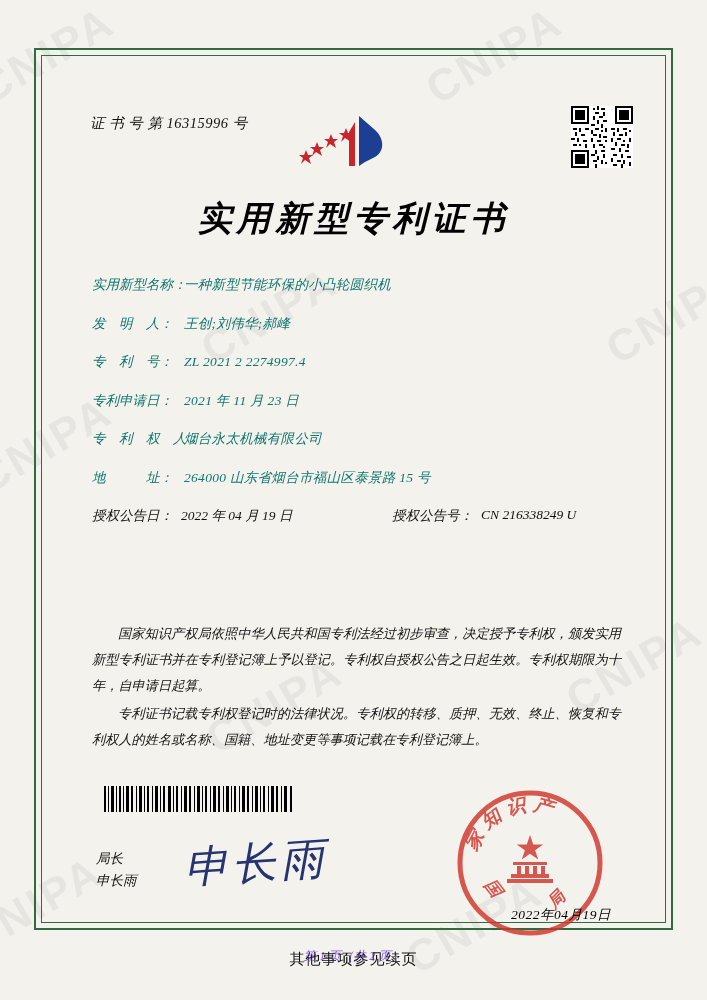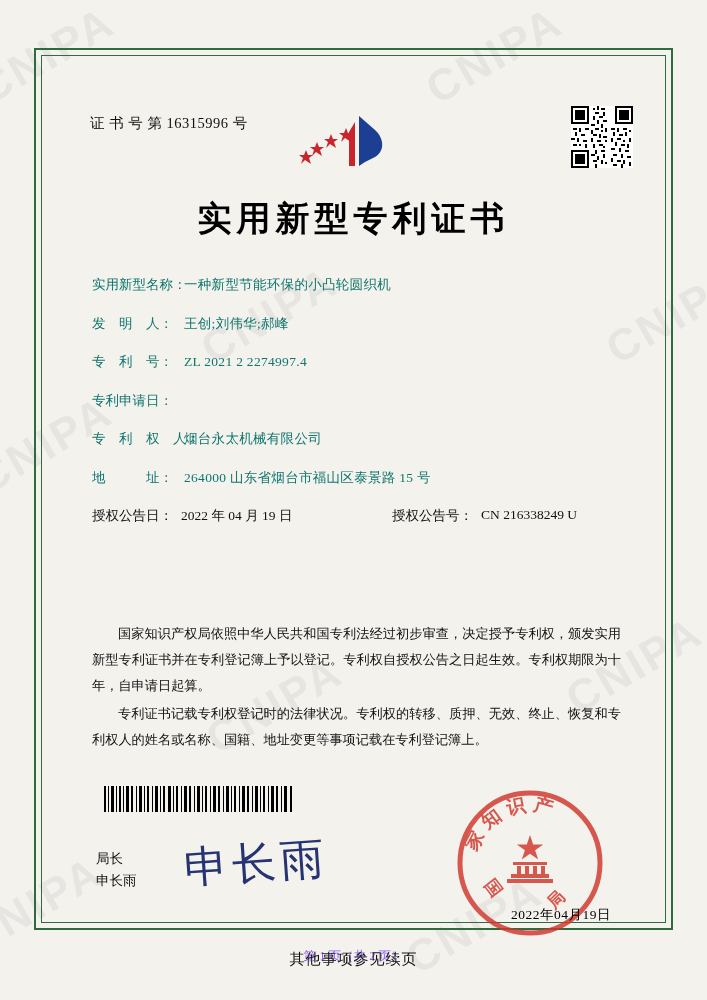--- a/index.html
+++ b/index.html
@@ -59,20 +59,21 @@
     bottom: 5px;
     border: 1px solid #2f6b3f;
   }
 
   .content {
     position: absolute;
     left: 34px;
     top: 48px;
     width: 639px;
     height: 882px;
+    font-style: italic;
   }
 
   .cert-no {
     position: absolute;
     left: 56px;
     top: 66px;
     font-size: 14.5px;
     letter-spacing: 0.5px;
     color: #111;
   }
@@ -353,20 +354,21 @@
       <div class="field">
         <span class="lbl">发　明　人：</span>
         <span class="val">王创;刘伟华;郝峰</span>
       </div>
       <div class="field">
         <span class="lbl">专　利　号：</span>
         <span class="val">ZL 2021 2 2274997.4</span>
       </div>
       <div class="field">
         <span class="lbl">专利申请日：</span>
+        <span class="val">2021 年 11 月 23 日</span>
       </div>
       <div class="field">
         <span class="lbl">专　利　权　人：</span>
         <span class="val">烟台永太机械有限公司</span>
       </div>
       <div class="field">
         <span class="lbl">地　　　址：</span>
         <span class="val">264000 山东省烟台市福山区泰景路 15 号</span>
       </div>
 

